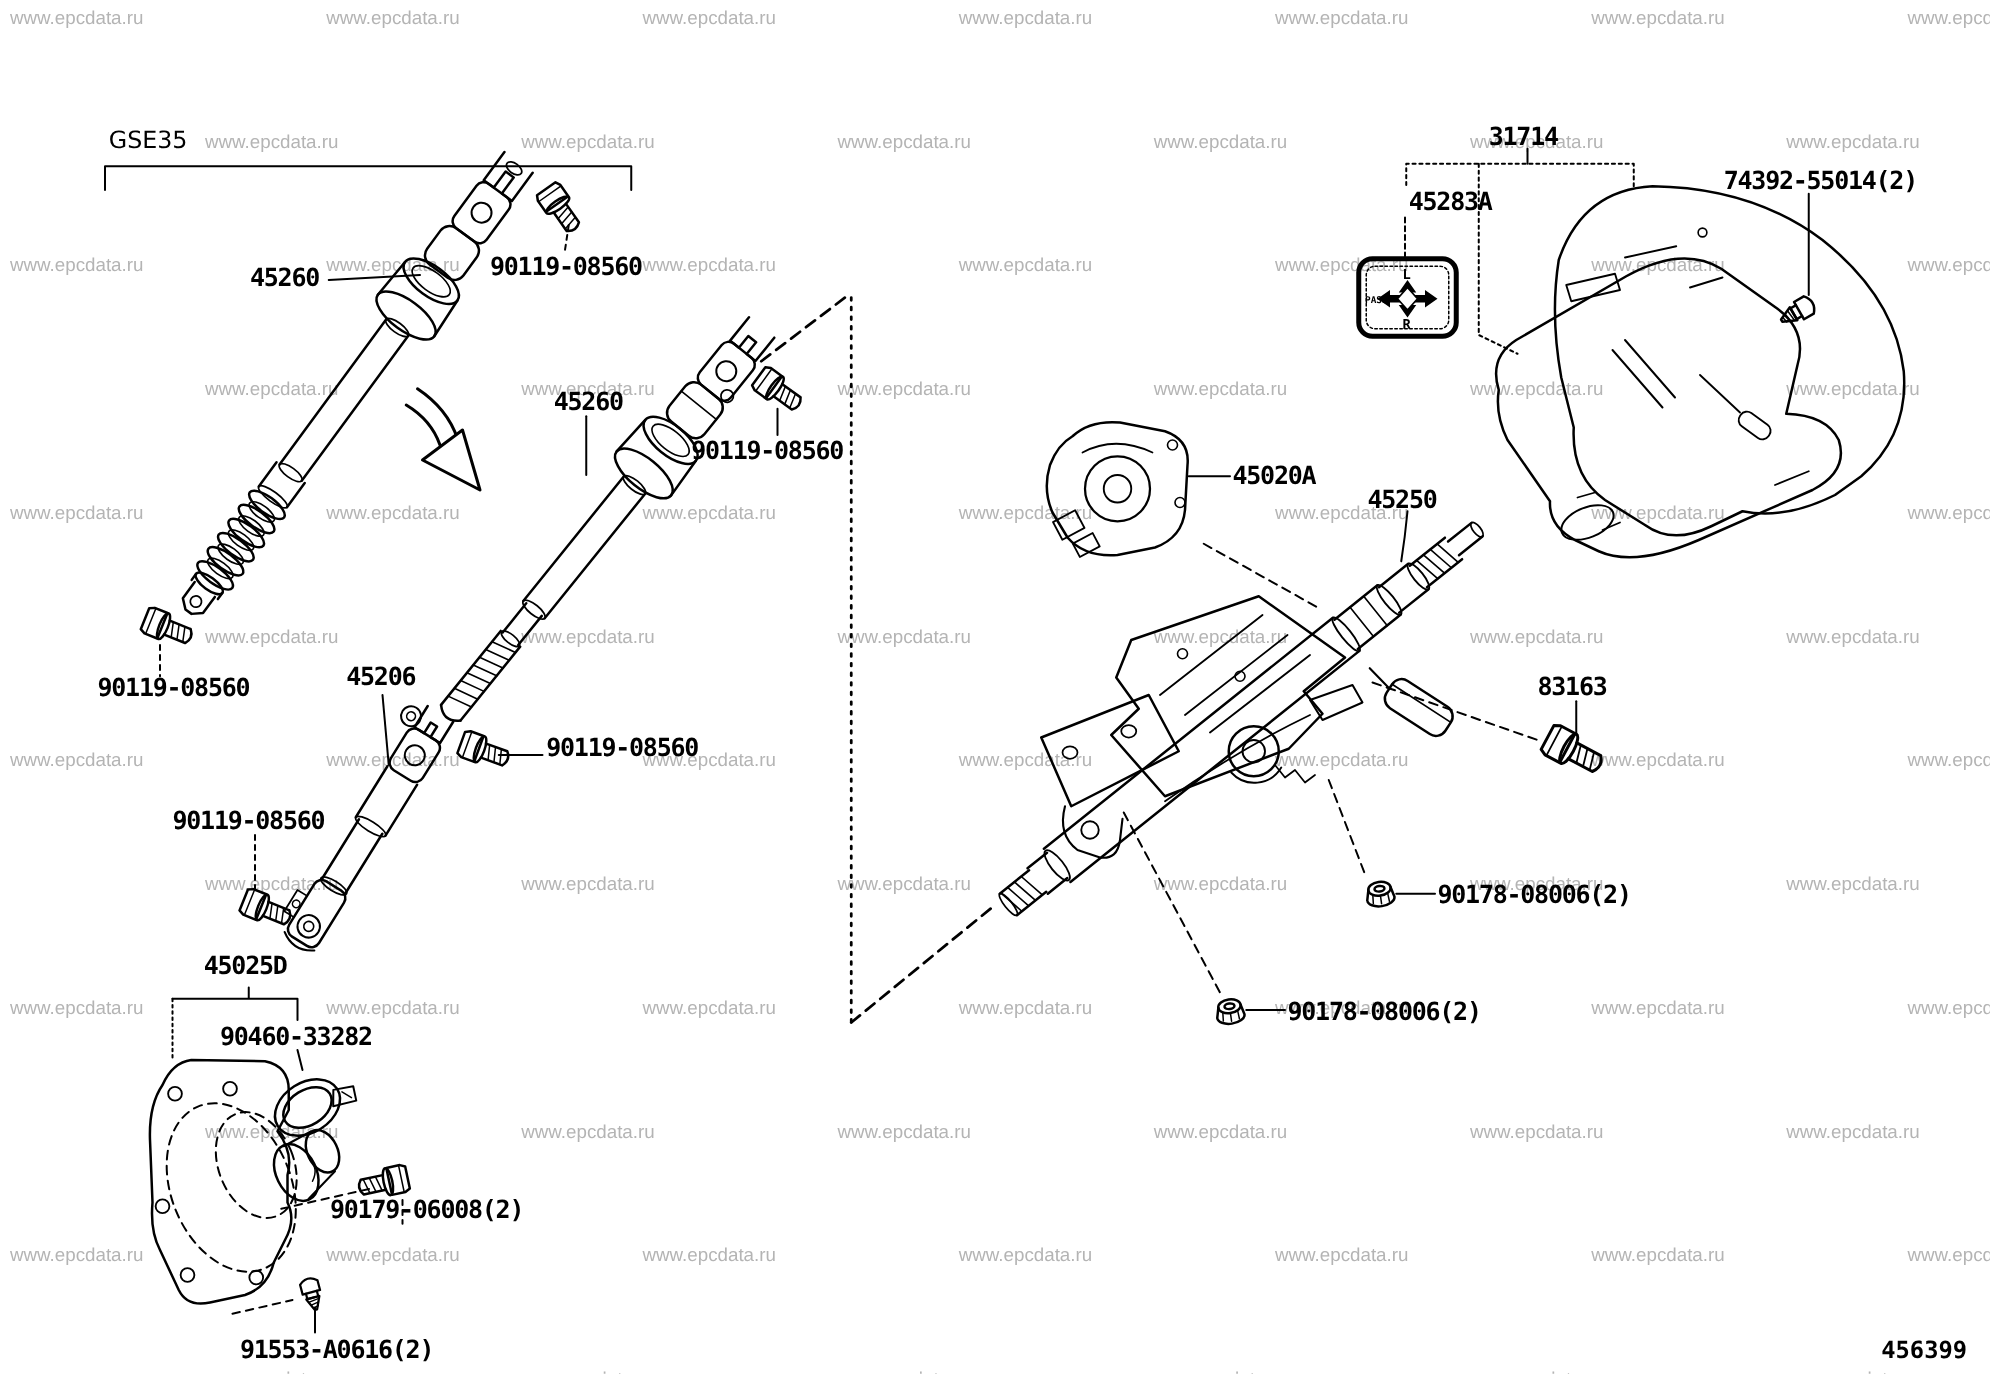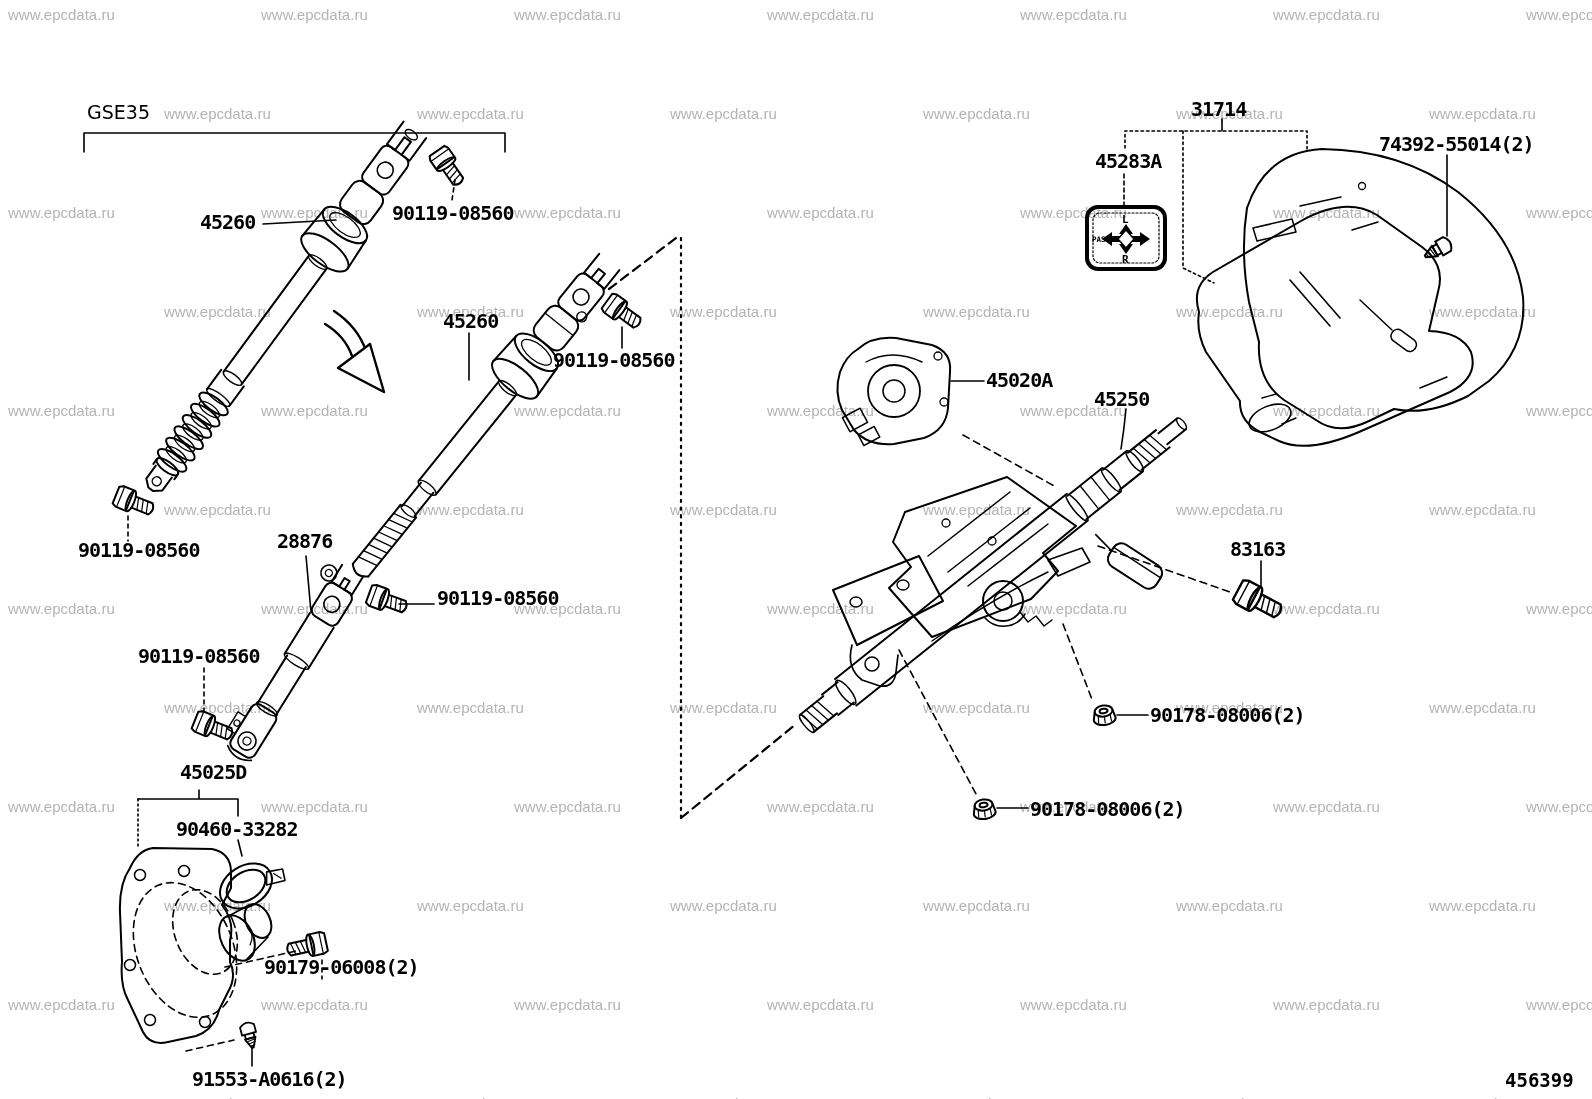--- a/index.html
+++ b/index.html
@@ -364,30 +364,30 @@
     </g>
   </g>
 </svg>
 
 <div id="label-layer">
   <div class="code" style="left:87px;top:103px">GSE35</div>
   <div class="plabel" style="left:200px;top:212px">45260</div>
   <div class="plabel" style="left:392px;top:203px">90119-08560</div>
   <div class="plabel" style="left:443px;top:311px">45260</div>
   <div class="plabel" style="left:553px;top:350px">90119-08560</div>
-  <div class="plabel" style="left:277px;top:531px">28876</div>
+  <div class="plabel" style="left:277px;top:531px">45206</div>
   <div class="plabel" style="left:437px;top:588px">90119-08560</div>
   <div class="plabel" style="left:78px;top:540px">90119-08560</div>
   <div class="plabel" style="left:138px;top:646px">90119-08560</div>
-  <div class="plabel" style="left:180px;top:762px">45025D</div>
+  <div class="plabel" style="left:163px;top:762px">45025D</div>
   <div class="plabel" style="left:176px;top:819px">90460-33282</div>
   <div class="plabel" style="left:264px;top:957px">90179-06008(2)</div>
   <div class="plabel" style="left:192px;top:1069px">91553-A0616(2)</div>
   <div class="plabel" style="left:1191px;top:99px">31714</div>
-  <div class="plabel" style="left:1095px;top:151px">45283A</div>
+  <div class="plabel" style="left:1127px;top:151px">45283A</div>
   <div class="plabel" style="left:1379px;top:134px">74392-55014(2)</div>
   <div class="plabel" style="left:986px;top:370px">45020A</div>
   <div class="plabel" style="left:1094px;top:389px">45250</div>
   <div class="plabel" style="left:1230px;top:539px">83163</div>
   <div class="plabel" style="left:1150px;top:705px">90178-08006(2)</div>
   <div class="plabel" style="left:1030px;top:799px">90178-08006(2)</div>
   <div class="fignum" style="left:1505px;top:1071px">456399</div>
 </div>
 
 </body></html>

